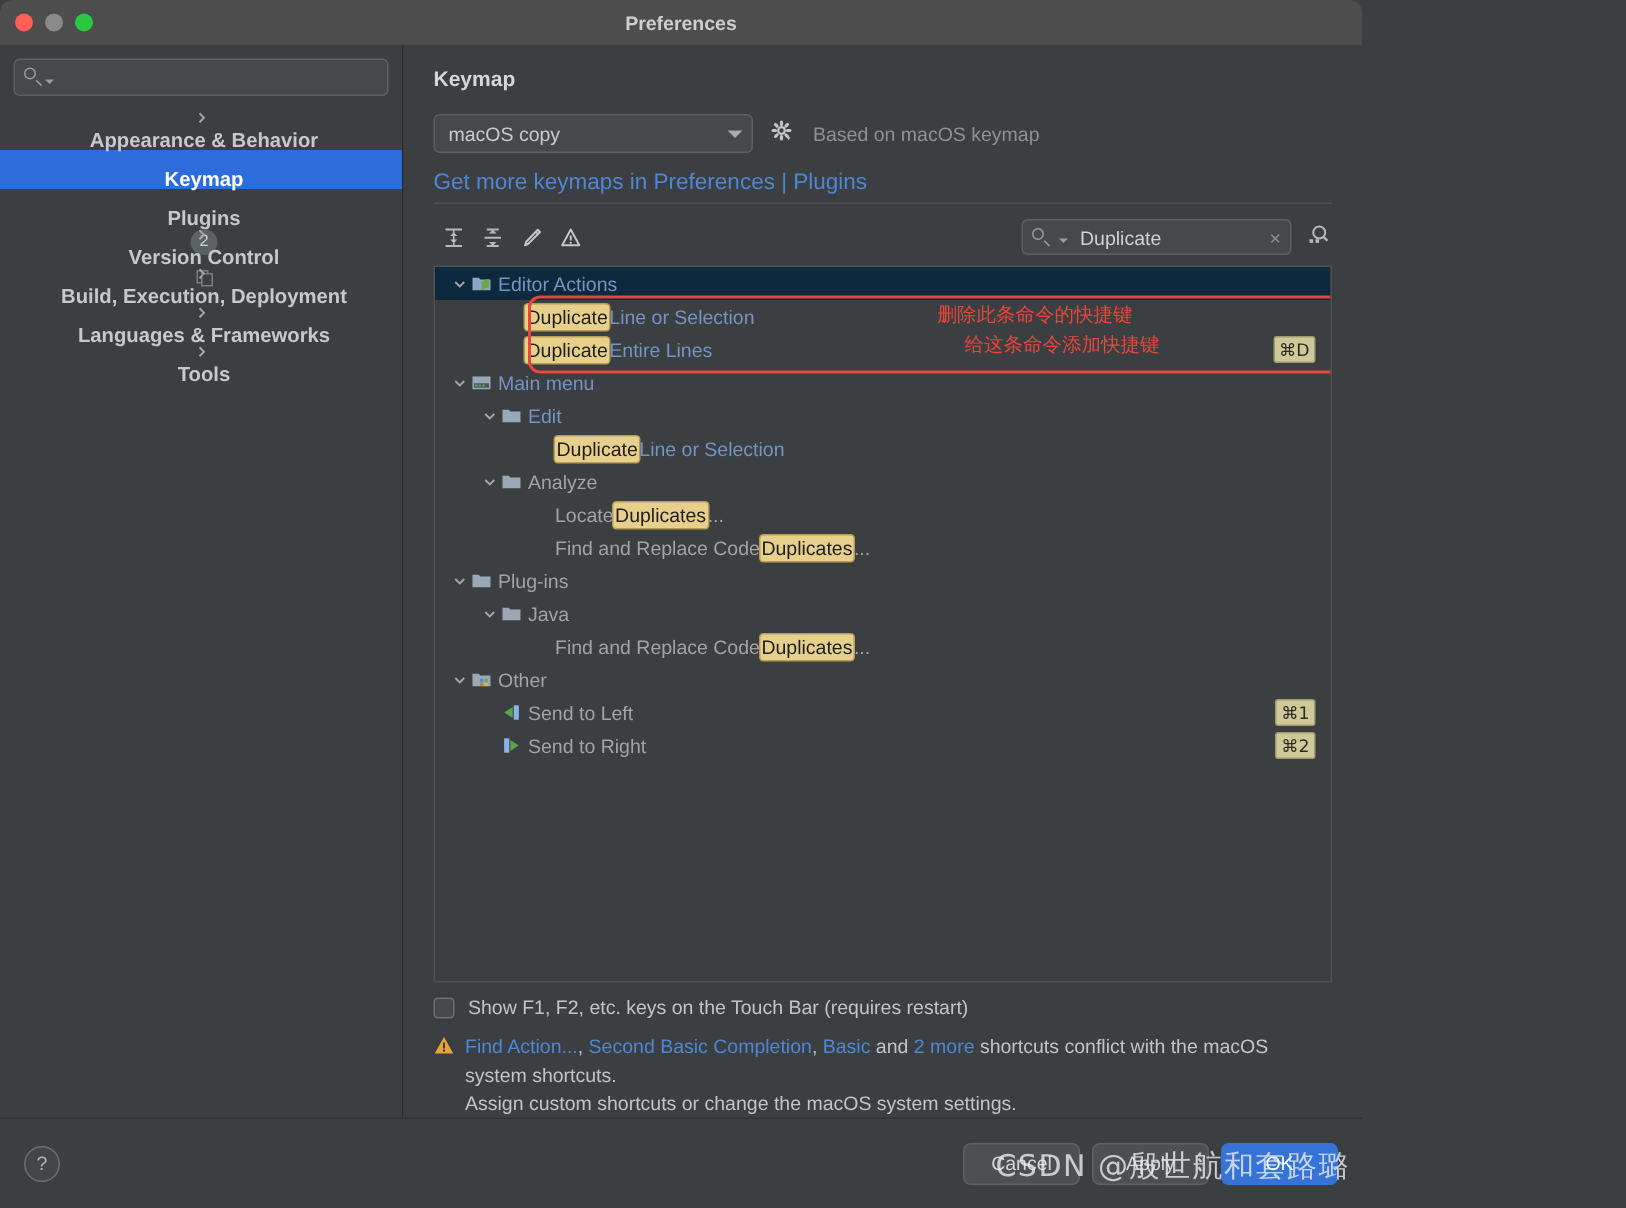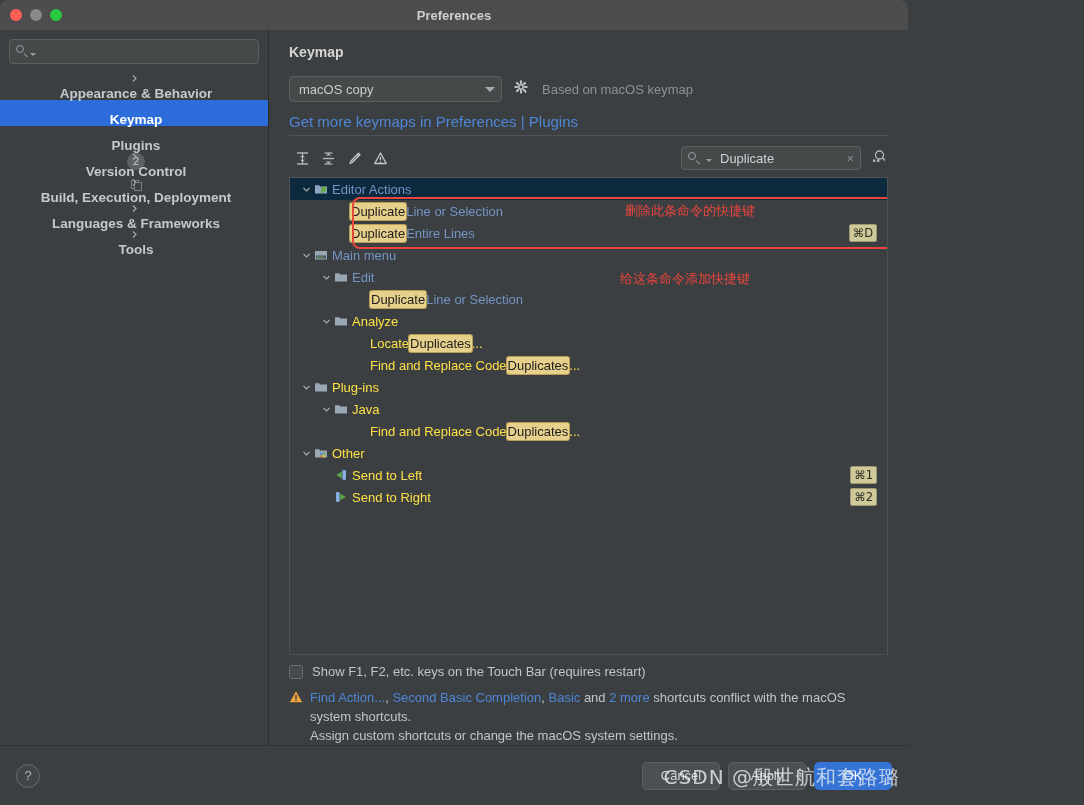--- a/index.html
+++ b/index.html
@@ -261,21 +261,21 @@
     background: #0d293e;
   }
   .tw {
     width: 16px; flex: 0 0 16px;
     display: flex; align-items: center; justify-content: center;
     color: #a6a9ab;
   }
   .fico { width: 18px; flex: 0 0 18px; display: flex; align-items: center; }
   .tlabel { white-space: nowrap; }
   .tlabel.blue { color: #7394c4; }
-  .tlabel.grey { color: #fde047; }
+  .tlabel.grey { color: #a3a3a3; }
   .hl {
     background: #e6d08b;
     color: #1d1d1d;
     border-radius: 2px;
     padding: 1px 1px;
     box-shadow: 0 0 0 1px #b79e54;
   }
   .kbd {
     position: absolute;
     right: 10px;
@@ -718,21 +718,21 @@
               <rect x="2.1" y="2.2" width="3.4" height="9.6" fill="#8ab4e8"></rect>
               <path d="M6.2 3.4 L6.2 10.6 L11.8 7 Z" fill="#5aa44a"></path>
             </svg>
           </span>
           <span class="tlabel grey">Send to Right</span>
           <span class="kbd">⌘2</span>
         </div>
 
         <div class="annot-box" style="left:62px; top:19px; width:708px; height:48px;"></div>
         <div class="annot-text" style="left:335px; top:24px;">删除此条命令的快捷键</div>
-        <div class="annot-text" style="left:330px; top:44px;margin-top:48px;">给这条命令添加快捷键</div>
+        <div class="annot-text" style="left:353px; top:44px;">给这条命令添加快捷键</div>
       </div>
 
       <div class="touchbar-row">
         <span class="checkbox"></span>
         <span>Show F1, F2, etc. keys on the Touch Bar (requires restart)</span>
       </div>
 
       <div class="warn-row">
         <span class="warn-tri">
           <svg width="14" height="14" viewBox="0 0 14 14">

